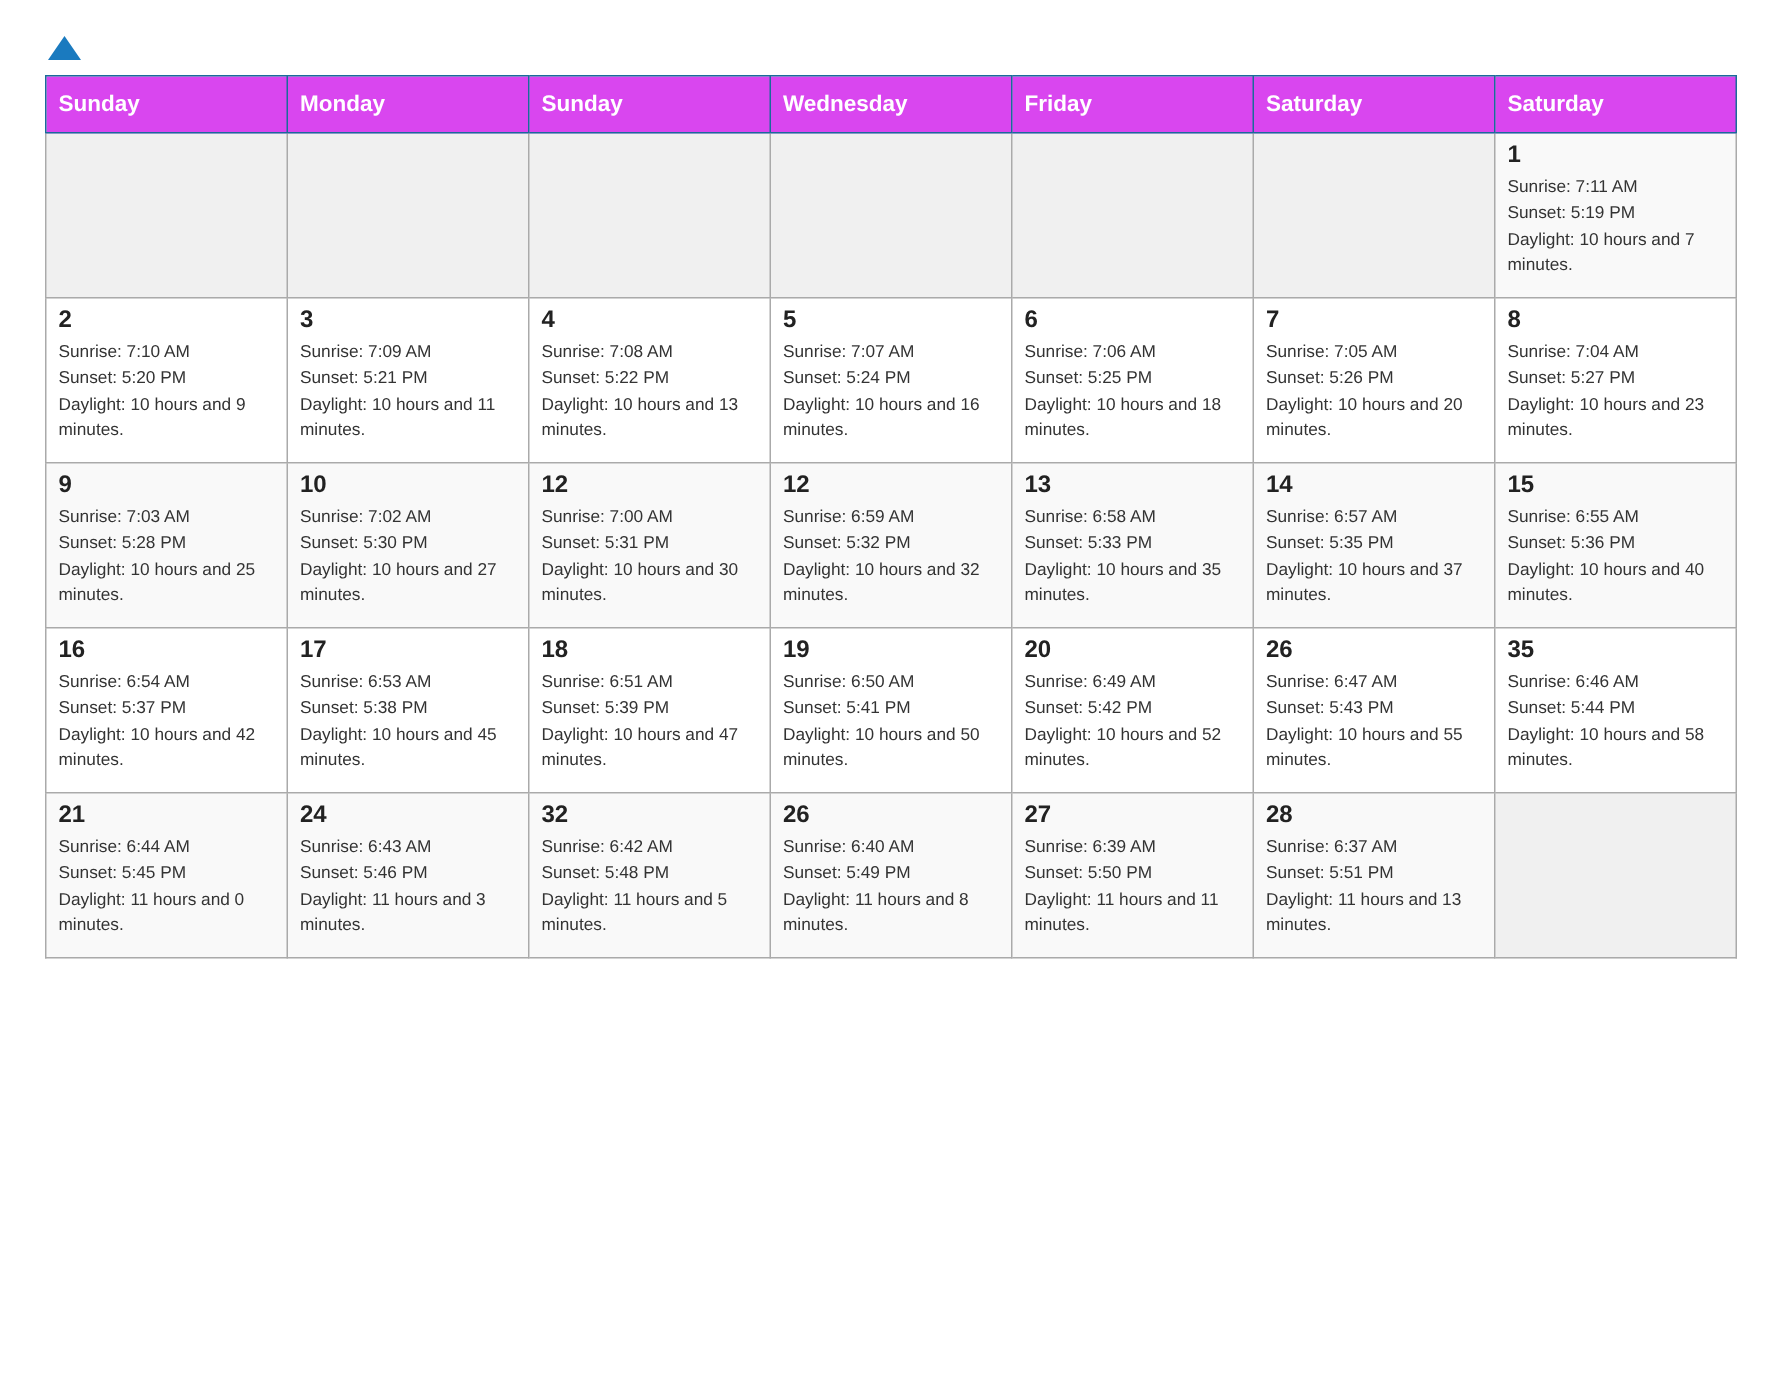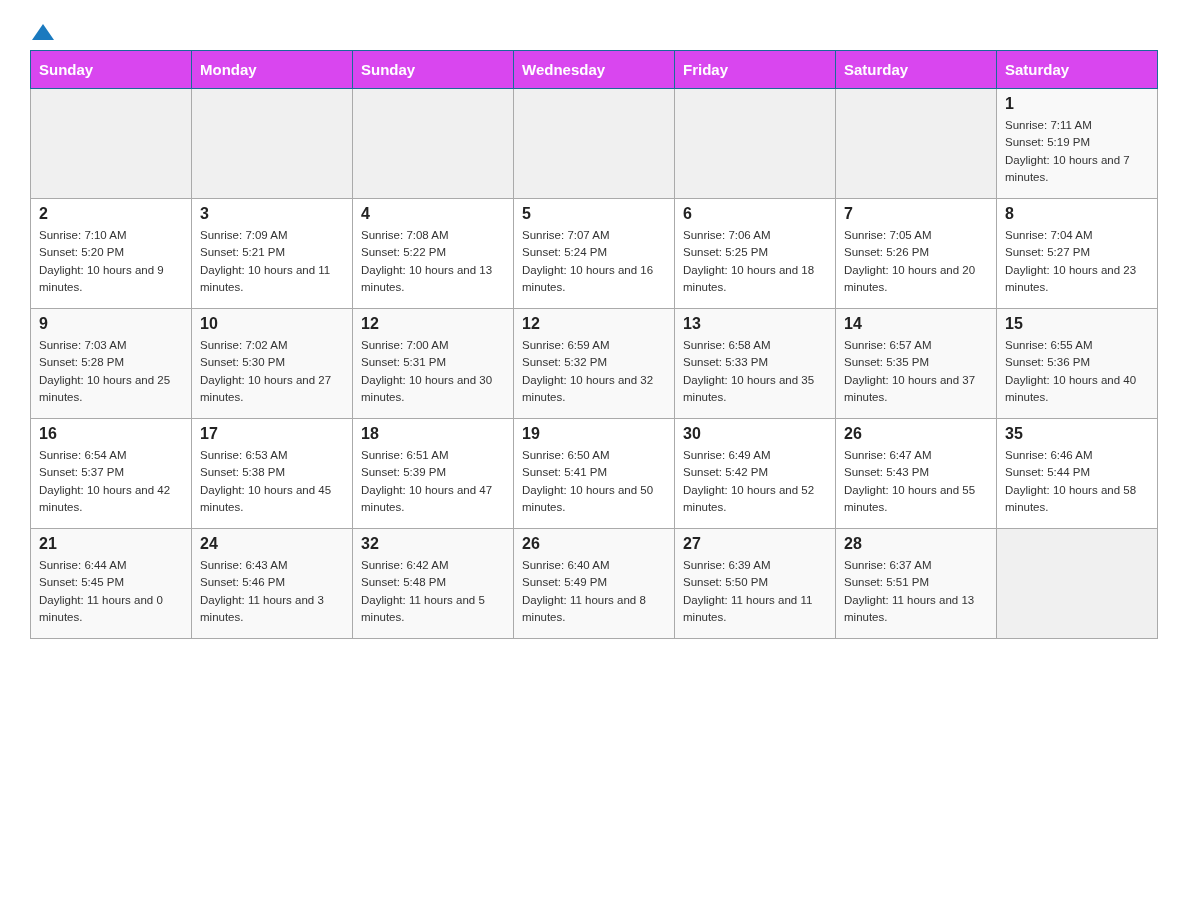--- a/index.html
+++ b/index.html
@@ -206,21 +206,21 @@
         </td>
         <td>
           <span class="day-number">18</span>
           <div class="day-info">Sunrise: 6:51 AM<br>Sunset: 5:39 PM<br>Daylight: 10 hours and 47 minutes.</div>
         </td>
         <td>
           <span class="day-number">19</span>
           <div class="day-info">Sunrise: 6:50 AM<br>Sunset: 5:41 PM<br>Daylight: 10 hours and 50 minutes.</div>
         </td>
         <td>
-          <span class="day-number">30</span>
+          <span class="day-number">20</span>
           <div class="day-info">Sunrise: 6:49 AM<br>Sunset: 5:42 PM<br>Daylight: 10 hours and 52 minutes.</div>
         </td>
         <td>
           <span class="day-number">26</span>
           <div class="day-info">Sunrise: 6:47 AM<br>Sunset: 5:43 PM<br>Daylight: 10 hours and 55 minutes.</div>
         </td>
         <td>
           <span class="day-number">35</span>
           <div class="day-info">Sunrise: 6:46 AM<br>Sunset: 5:44 PM<br>Daylight: 10 hours and 58 minutes.</div>
         </td>

